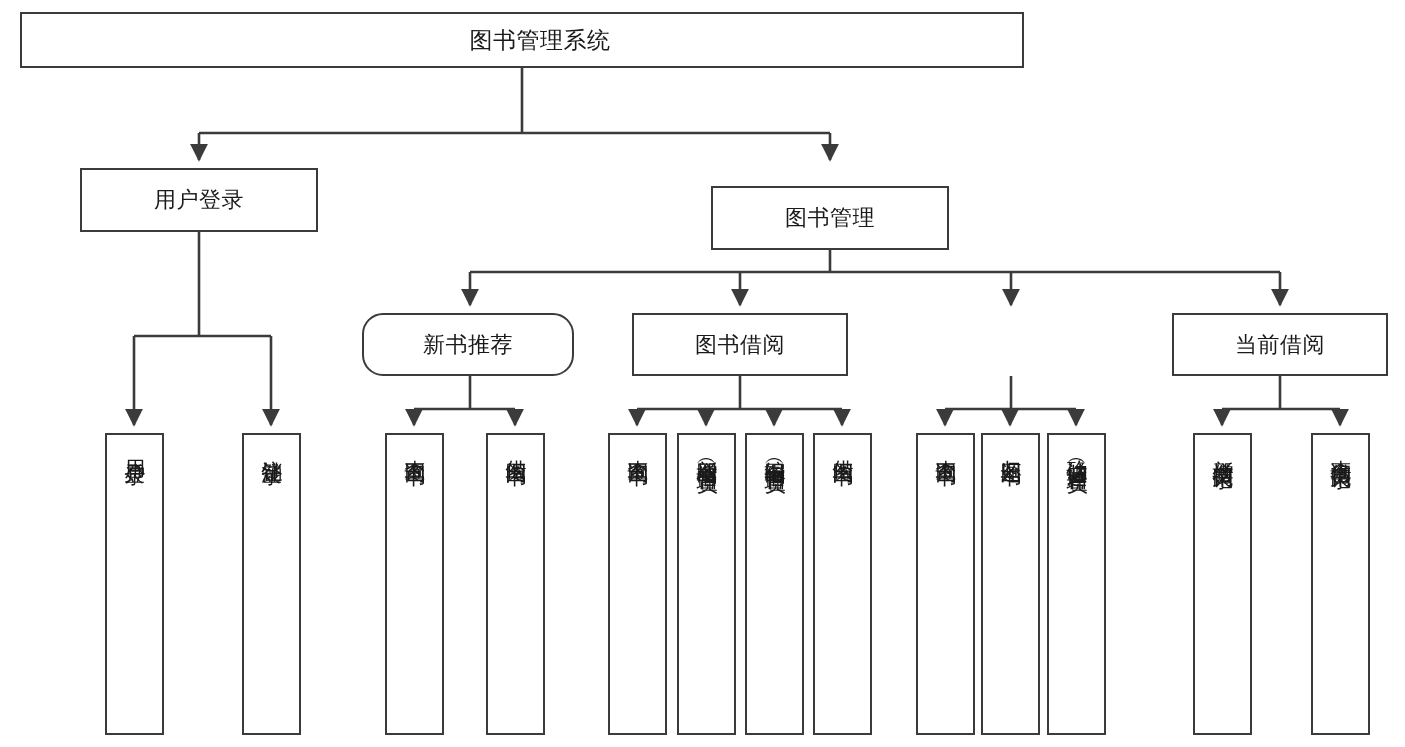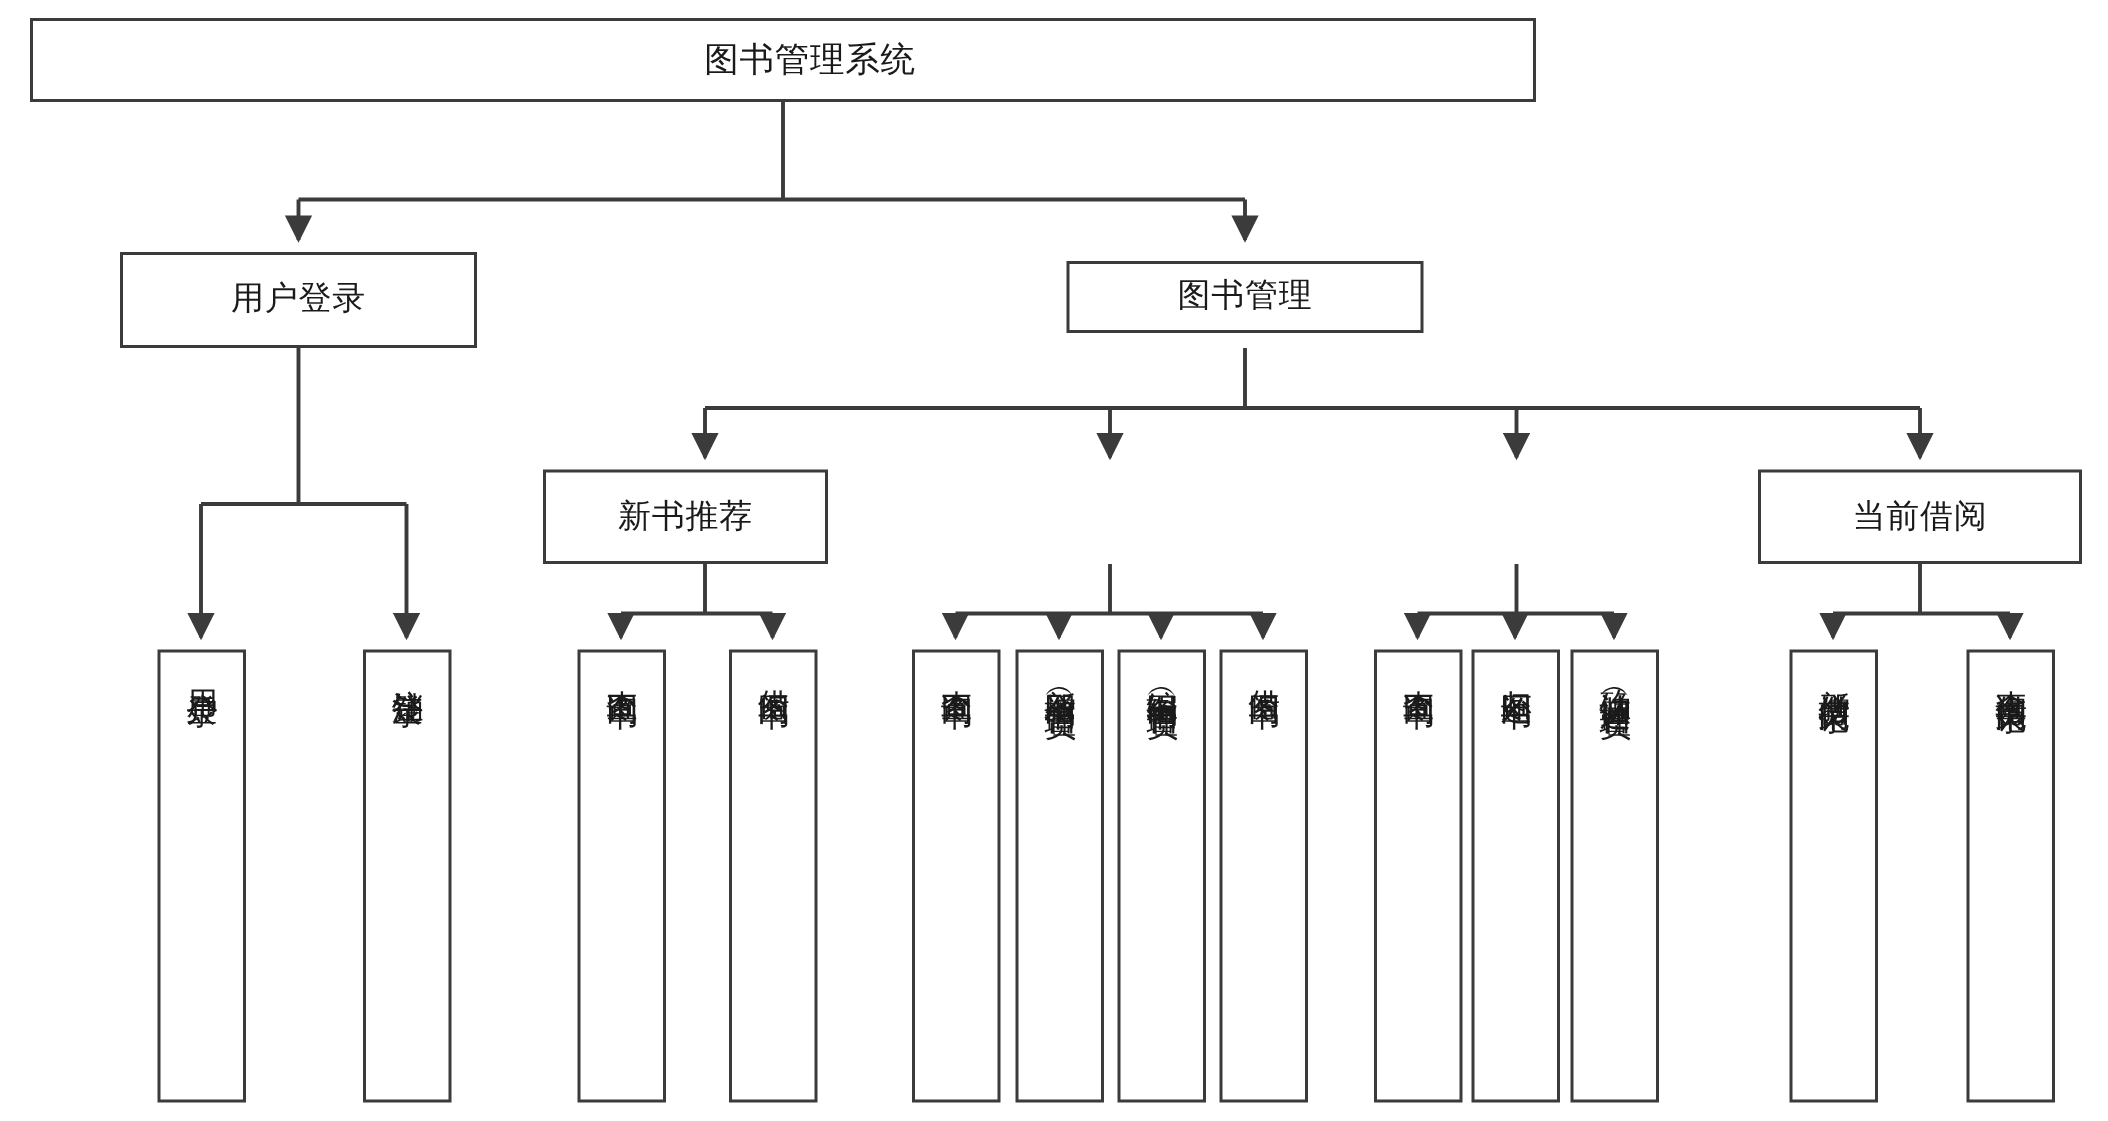--- a/index.html
+++ b/index.html
@@ -122,26 +122,29 @@
     </g>
   </svg>
 
   <div class="node root" style="left:20px; top:12px; width:1004px; height:56px;">
     <span class="lbl">图书管理系统</span>
   </div>
 
   <div class="node" style="left:80px; top:168px; width:238px; height:64px;">
     <span class="lbl">用户登录</span>
   </div>
-  <div class="node" style="left:711px; top:174px; width:238px; height:48px;">
+  <div class="node" style="left:711px; top:186px; width:238px; height:64px;">
     <span class="lbl">图书管理</span>
   </div>
 
-  <div class="node" style="left:362px; top:313px; width:190px; height:63px;">
+  <div class="node" style="left:362px; top:313px; width:212px; height:63px;border-radius:21px;">
     <span class="lbl">新书推荐</span>
+  </div>
+  <div class="node" style="left:632px; top:313px; width:216px; height:63px;">
+    <span class="lbl">图书借阅</span>
   </div>
   <div class="node" style="left:1172px; top:313px; width:216px; height:63px;">
     <span class="lbl">当前借阅</span>
   </div>
 
   <div class="node leaf" style="left:105px; top:433px; width:59px; height:302px;">
     <span class="lbl">用户登录</span>
   </div>
   <div class="node leaf" style="left:242px; top:433px; width:59px; height:302px;">
     <span class="lbl">注销登录</span>

